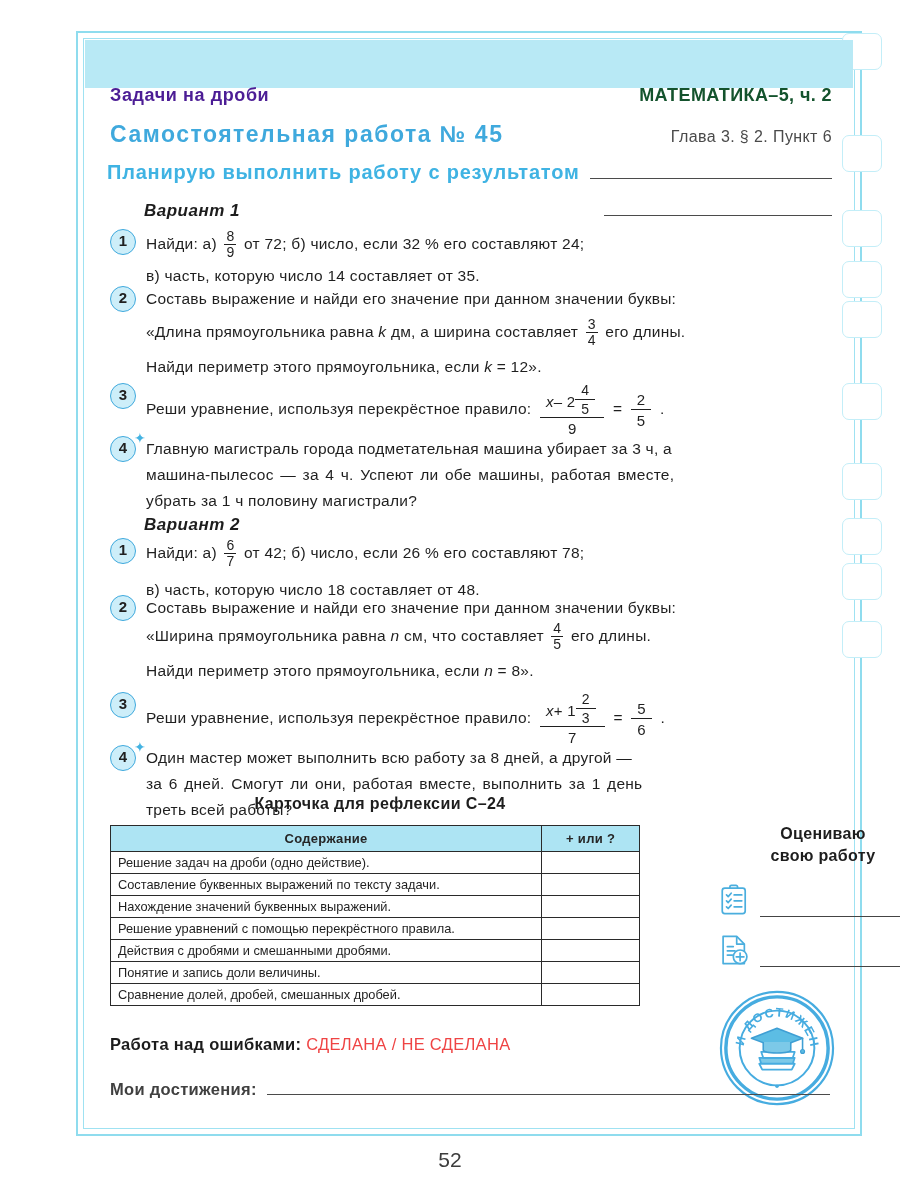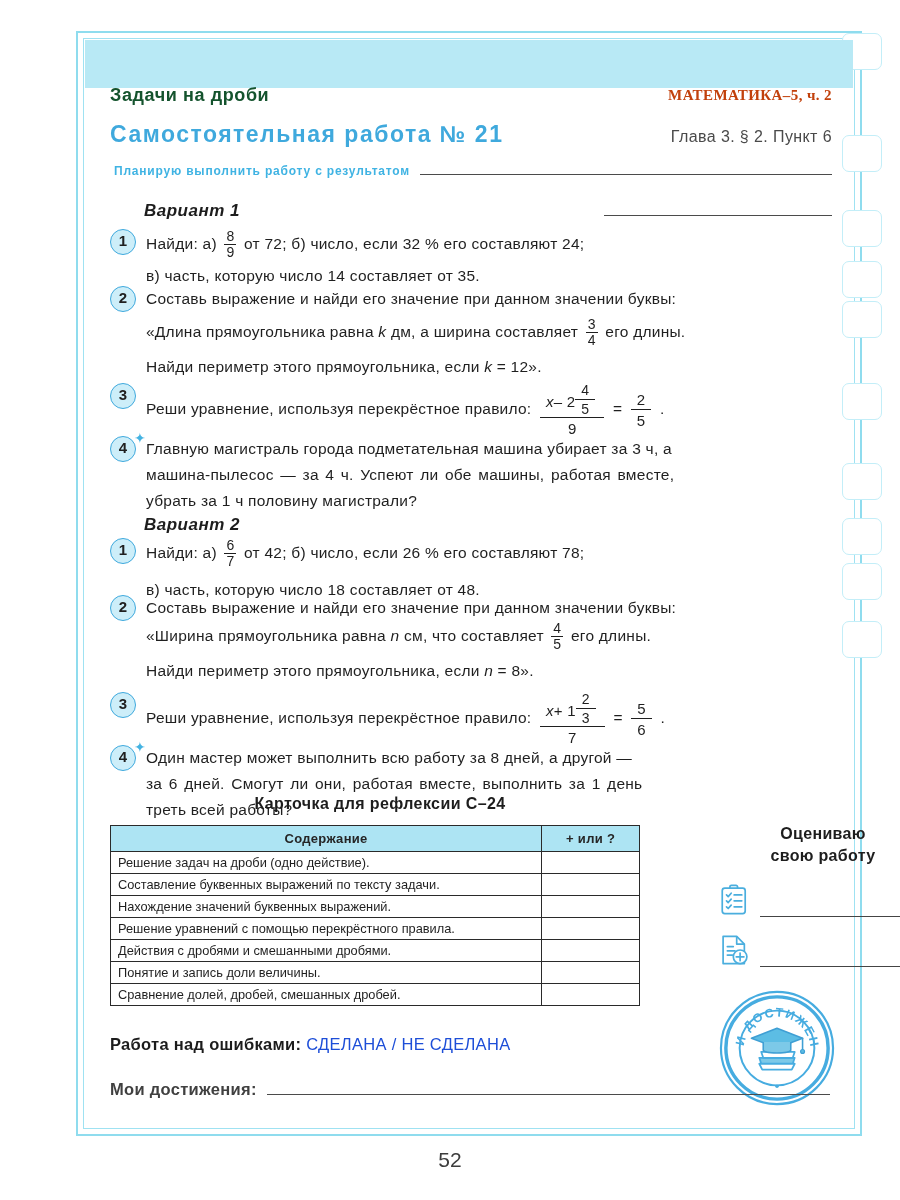--- a/index.html
+++ b/index.html
@@ -64,29 +64,28 @@
     top: 44px;
     right: 28px;
     height: 36px;
     display: flex;
     align-items: center;
     justify-content: space-between;
   }
   #topic-title {
     font-size: 18px;
     font-weight: bold;
+    color: #4c1d95;
+    letter-spacing: 0.6px;
+  }
+  #book-title {
+    font-size: 18px;
+    font-weight: bold;
     color: #14532d;
-    letter-spacing: 0.6px;
-  }
-  #book-title {
-    font-size: 15px;
-    font-weight: bold;
-    color: #c2410c;
     letter-spacing: 0.4px;
-    font-family: Liberation Serif, serif;
   }
 
   
   #worktitle-row {
     position: absolute;
     left: 32px;
     top: 88px;
     right: 28px;
     display: flex;
     align-items: baseline;
@@ -98,26 +97,26 @@
     color: #3fa9dd;
     letter-spacing: 1.5px;
   }
   #chapter-ref {
     font-size: 16px;
     color: #4a4a4a;
     letter-spacing: 0.4px;
   }
   #plan-row {
     position: absolute;
-    left: 36px;
+    left: 29px;
     top: 128px;
     right: 28px;
     display: flex;
     align-items: baseline;
-    font-size: 12px;
+    font-size: 20px;
     color: #3fb3e3;
     font-weight: bold;
     letter-spacing: 0.8px;
     justify-content: center;
   }
   #plan-row .blank {
     flex: 1;
     border-bottom: 1.6px solid #4b4b4b;
     margin-left: 10px;
     height: 13px;
@@ -289,21 +288,21 @@
   #stamp { margin: 22px auto 0 auto; width: 118px; height: 118px; }
 
   
   #errors-row {
     position: absolute;
     left: 32px;
     font-size: 16.5px;
     letter-spacing: 0.3px;
   }
   #errors-row .strong { font-weight: bold; color: #1c1c1c; }
-  #errors-row .plain { color: #1d4ed8; }
+  #errors-row .plain { color: #ef4444; }
   #achieve-row {
     position: absolute;
     left: 32px;
     right: 30px;
     display: flex;
     align-items: baseline;
     font-size: 16.5px;
     font-weight: bold;
     color: #404040;
     letter-spacing: 0.3px;
@@ -344,21 +343,21 @@
   <div class="edge-tab" style="top:588px"></div>
 
   <div id="top-band"></div>
 
   <div id="header-row">
     <div id="topic-title">Задачи на дроби</div>
     <div id="book-title">МАТЕМАТИКА–5, ч. 2</div>
   </div>
 
   <div id="worktitle-row">
-    <div id="work-title">Самостоятельная  работа  № 21</div>
+    <div id="work-title">Самостоятельная  работа  № 45</div>
     <div id="chapter-ref">Глава 3.  § 2.  Пункт 6</div>
   </div>
 
   <div id="plan-row">
     <span>Планирую  выполнить  работу  с  результатом</span>
     <span class="blank"></span>
   </div>
 
   <div class="variant-row" style="top:168px">
     <span class="variant-label">Вариант  1</span>

